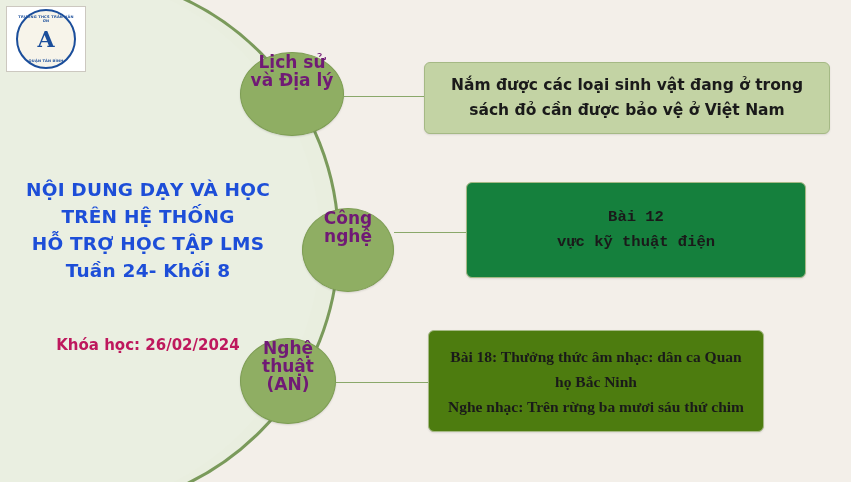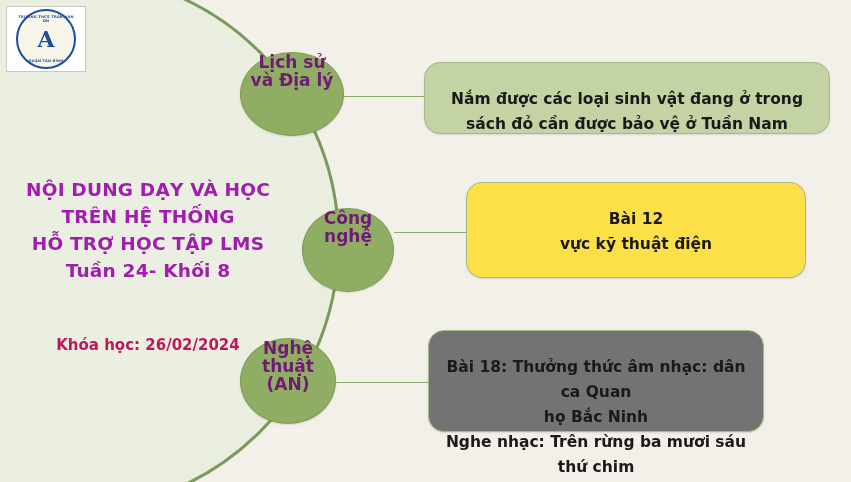--- a/index.html
+++ b/index.html
@@ -92,21 +92,21 @@
   }
   
   .title-block {
     position: absolute;
     left: 8px;
     top: 176px;
     width: 280px;
     text-align: center;
   }
   .title-line {
-    color: #a21caf;
+    color: #1d4ed8;
     font-weight: bold;
     font-size: 18.5px;
     line-height: 27px;
     letter-spacing: 0.2px;
     white-space: nowrap;
   }
   .course-date {
     position: absolute;
     left: 8px;
     top: 336px;
@@ -141,36 +141,36 @@
   }
   #node-0 { left: 240px; top: 52px;  width: 104px; height: 84px; }
   #node-1 { left: 302px; top: 208px; width: 92px;  height: 84px; }
   #node-2 { left: 240px; top: 338px; width: 96px;  height: 86px; }
 
   
   .content-box {
     position: absolute;
     background: #b6c795;
     border: 1px solid #a5b985;
-    border-radius: 16px;
+    border-radius: 6px;
     color: #1a1a1a;
     font-weight: bold;
     display: flex;
-    align-items: flex-start;
+    align-items: center;
     justify-content: center;
     text-align: center;
     box-sizing: border-box;
     padding: 24px 14px;
     font-size: 15.5px;
     line-height: 25px;
     box-shadow: 0 1px 2px rgba(0,0,0,0.10);
   }
   #box-0 { left: 424px; top: 62px;  width: 406px; height: 72px; background: #c3d3a4; }
-  #box-1 { left: 466px; top: 182px; width: 340px; height: 96px; background: #fde047; }
-  #box-2 { left: 428px; top: 330px; width: 336px; height: 102px; background: #737373; }
+  #box-1 { left: 466px; top: 182px; width: 340px; height: 96px; background: #15803d; font-family: Liberation Mono, monospace; }
+  #box-2 { left: 428px; top: 330px; width: 336px; height: 102px; background: #4d7c0f; font-family: Liberation Serif, serif; }
   .box-text { display: block; }
 </style>
 </head>
 <body>
 
 <div id="slide">
 
   <div class="left-blob"></div>
   <div class="left-blob-inner"></div>
 
@@ -213,21 +213,21 @@
     <div>
       <span class="box-text">Nghệ</span>
       <span class="box-text">thuật</span>
       <span class="box-text">(AN)</span>
     </div>
   </div>
 
   <div class="content-box" id="box-0">
     <div>
       <span class="box-text">Nắm được các loại sinh vật đang ở trong</span>
-      <span class="box-text">sách đỏ cần được bảo vệ ở Tuần Nam</span>
+      <span class="box-text">sách đỏ cần được bảo vệ ở Việt Nam</span>
     </div>
   </div>
 
   <div class="content-box" id="box-1">
     <div>
       <span class="box-text">Bài 12</span>
       <span class="box-text">vực kỹ thuật điện</span>
     </div>
   </div>
 

